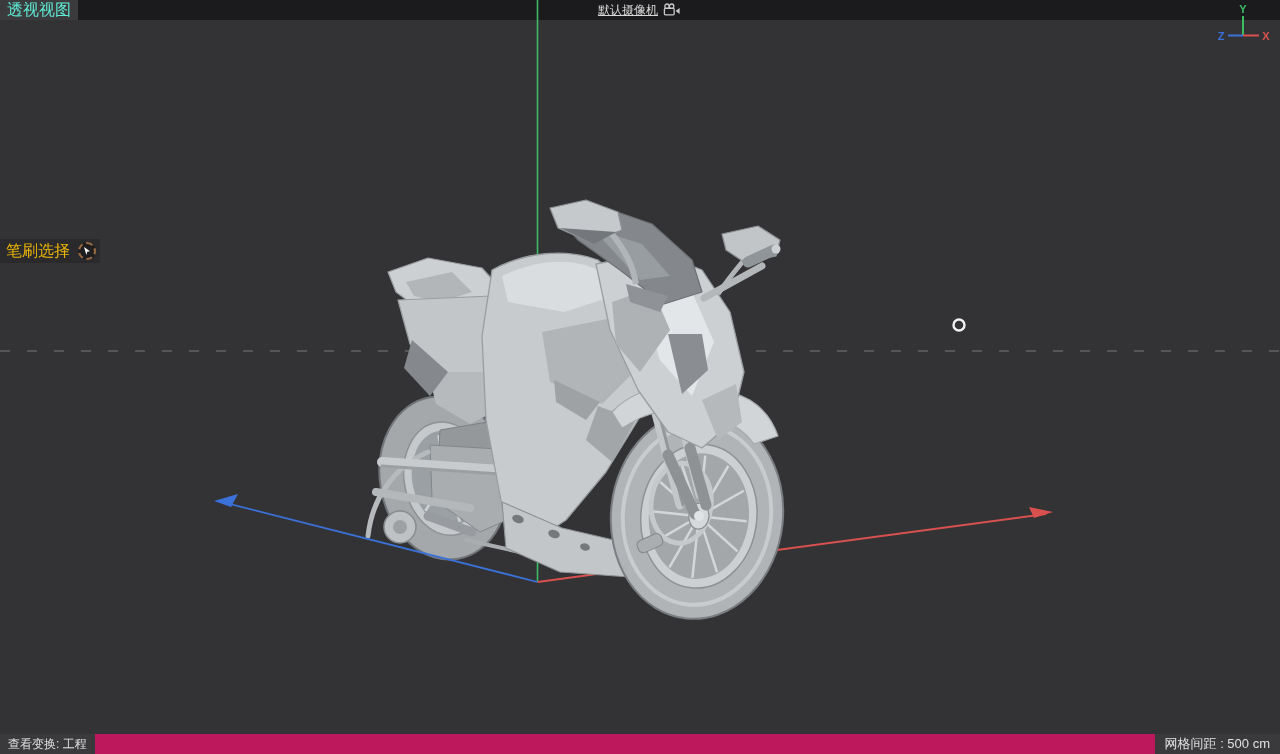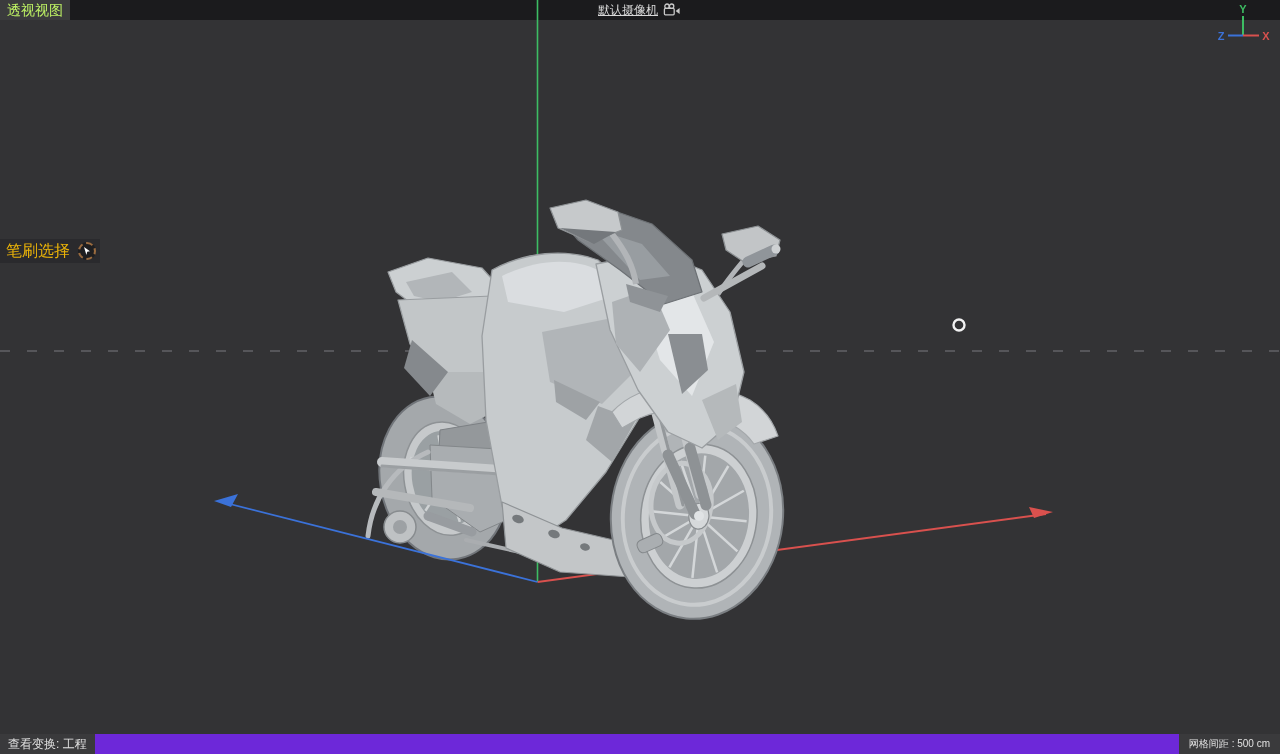--- a/index.html
+++ b/index.html
@@ -9,21 +9,21 @@
     position: relative; width: 1280px; height: 754px;
     background: #333335; overflow: hidden;
   }
   
   .top-bar {
     position: absolute; top: 0; left: 0; width: 1280px; height: 20px;
     background: #1b1b1d; z-index: 1;
   }
   .view-label-box {
     position: absolute; top: 0; left: 0; height: 20px;
-    background: #3b3b3d; color: #bef264; font-size: 14px;
+    background: #3b3b3d; color: #5eead4; font-size: 16px;
     line-height: 20px; padding: 0 7px; z-index: 3;
   }
   .camera-label-wrap {
     position: absolute; top: 0; left: 50%; transform: translateX(-50%);
     height: 20px; display: flex; align-items: center; gap: 4px; z-index: 3;
   }
   .camera-label { color: #d8d8d8; font-size: 12px; line-height: 20px; text-decoration: underline; }
   
   .axis-gizmo { position: absolute; top: 2px; right: 4px; z-index: 3; }
   
@@ -33,30 +33,30 @@
   }
   .brush-label { color: #eab308; font-size: 16px; padding-left: 6px; flex: 1; }
   .brush-icon {
     width: 18px; height: 18px; margin-right: 4px; border-radius: 50%;
     border: 2px dashed #9a6b3f; background: #1e1e20;
     display: flex; align-items: center; justify-content: center;
   }
   
   .bottom-bar {
     position: absolute; bottom: 0; left: 0; width: 1280px; height: 20px;
-    background: #6d28d9; z-index: 3;
+    background: #be185d; z-index: 3;
   }
   .transform-box {
     position: absolute; left: 0; top: 0; height: 20px;
     background: #3a3a3c; color: #e0e0e0; font-size: 12px;
     line-height: 20px; padding: 0 8px;
   }
   .grid-spacing-box {
     position: absolute; right: 0; top: 0; height: 20px;
-    background: #3a3a3c; color: #e0e0e0; font-size: 10px;
+    background: #3a3a3c; color: #e0e0e0; font-size: 13px;
     line-height: 20px; padding: 0 10px;
   }
   
   .viewport-svg { position: absolute; top: 0; left: 0; z-index: 2; }
 </style>
 </head>
 <body>
 
 <div class="screen">
 

